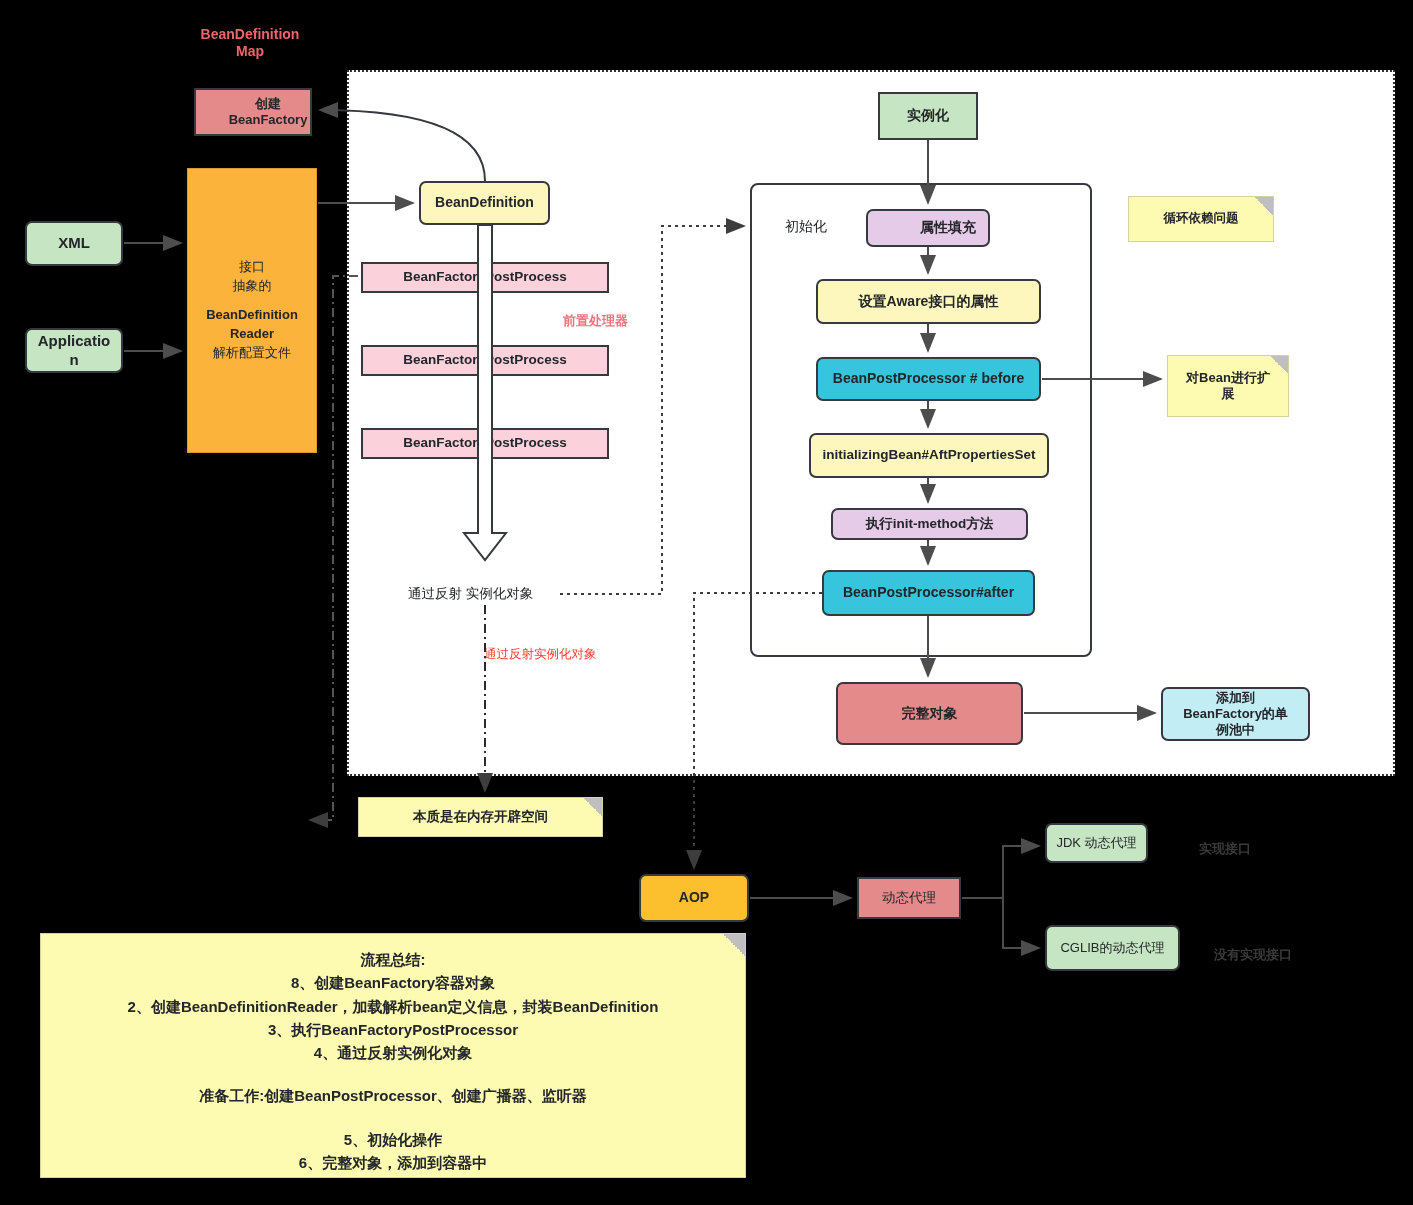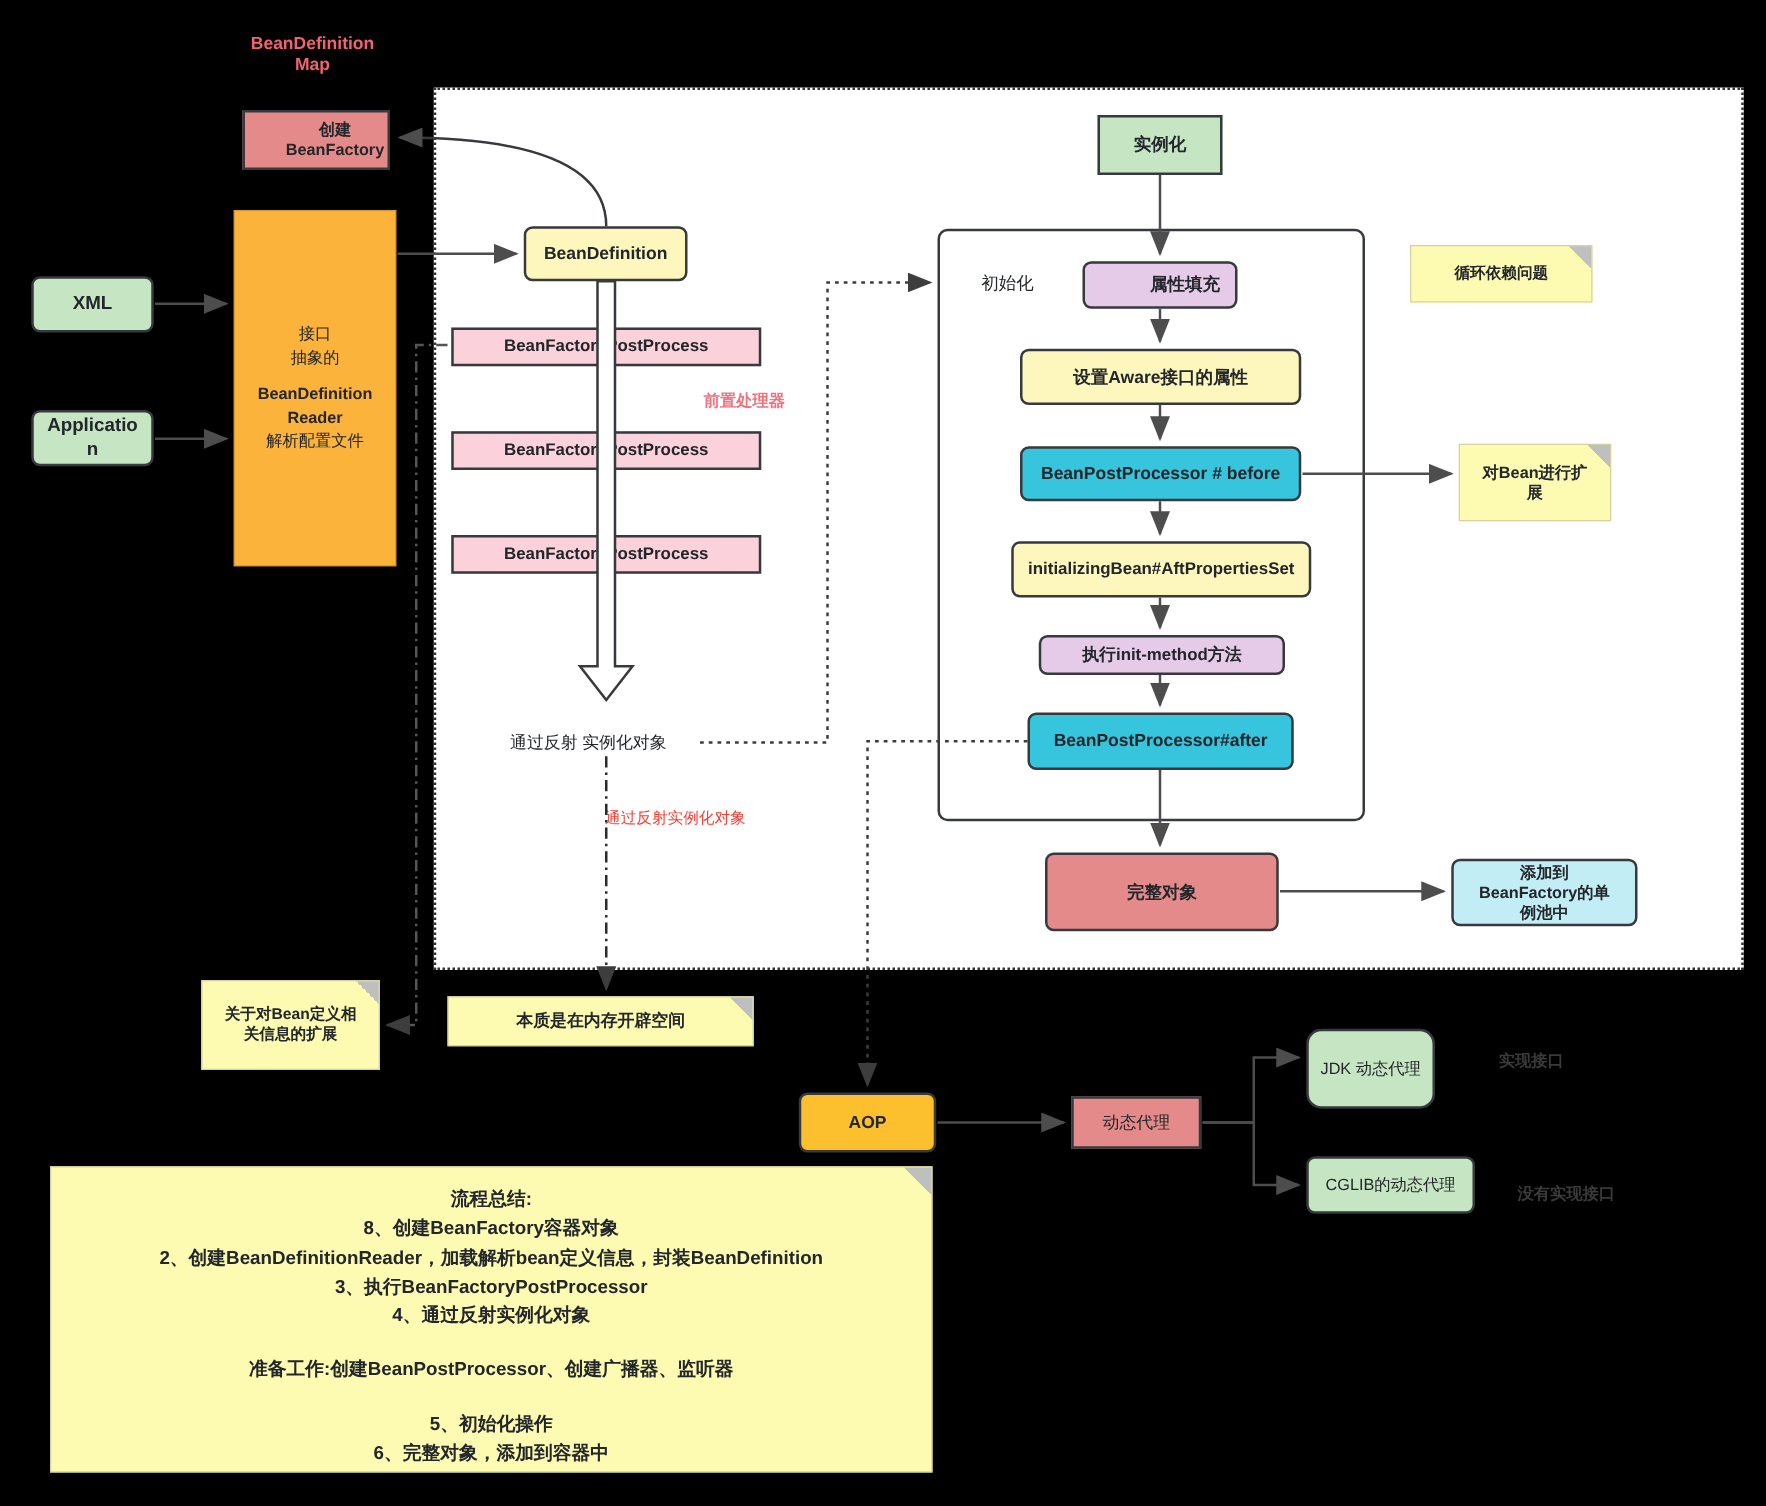--- a/index.html
+++ b/index.html
@@ -150,36 +150,31 @@
     <span class="fold"></span>
     <span class="note-inner">循环依赖问题</span>
   </div>
 
   <div class="abs note" style="left:1167px;top:355px;width:122px;height:62px;font-size:13px;white-space:pre-line;">
     <span class="fold"></span>
     <span class="note-inner">对Bean进行扩
 展</span>
   </div>
 
-  <div class="abs note" style="left:161px;top:784px;width:143px;height:72px;font-size:12.5px;white-space:pre-line;">
-    <span class="fold"></span>
-    <span class="note-inner">关于对Bean定义相
-关信息的扩展</span>
-  </div>
 
   <div class="abs note" style="left:358px;top:797px;width:245px;height:40px;font-size:13.5px;">
     <span class="fold"></span>
     <span class="note-inner">本质是在内存开辟空间</span>
   </div>
 
   <div class="abs node rounded amber" style="left:639px;top:874px;width:110px;height:48px;font-size:14px;">AOP</div>
 
   <div class="abs node red" style="left:857px;top:877px;width:104px;height:42px;font-size:13.5px;font-weight:normal;">动态代理</div>
 
-  <div class="abs node rounded green" style="left:1045px;top:823px;width:103px;height:64px;font-size:13px;font-weight:normal;border-radius:12px;">JDK 动态代理</div>
+  <div class="abs node rounded green" style="left:1045px;top:823px;width:103px;height:40px;font-size:13px;font-weight:normal;">JDK 动态代理</div>
 
   <div class="abs node rounded green" style="left:1045px;top:925px;width:135px;height:46px;font-size:13px;font-weight:normal;">CGLIB的动态代理</div>
 
   <div class="abs label-gray" style="left:1199px;top:840px;font-size:13px;">实现接口</div>
 
   <div class="abs label-gray" style="left:1214px;top:946px;font-size:13px;">没有实现接口</div>
 
   <div class="abs note" style="left:40px;top:933px;width:706px;height:245px;font-size:15px;
               align-items:flex-start;justify-content:center;padding-top:14px;">
     <span class="fold" style="width:22px;height:22px;"></span>

